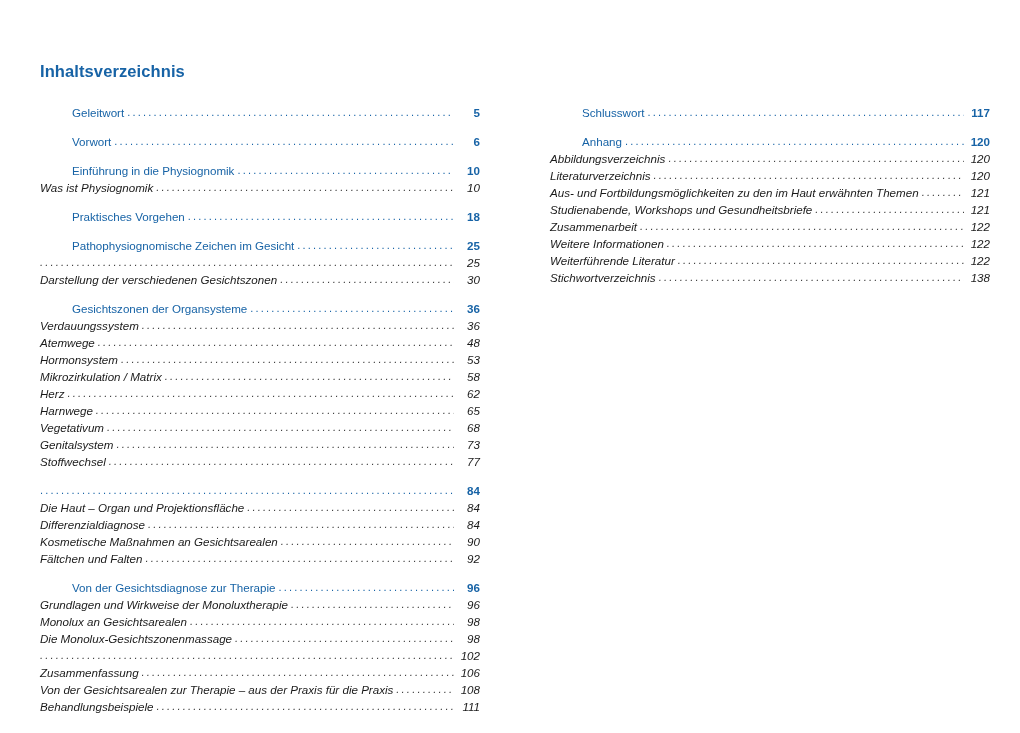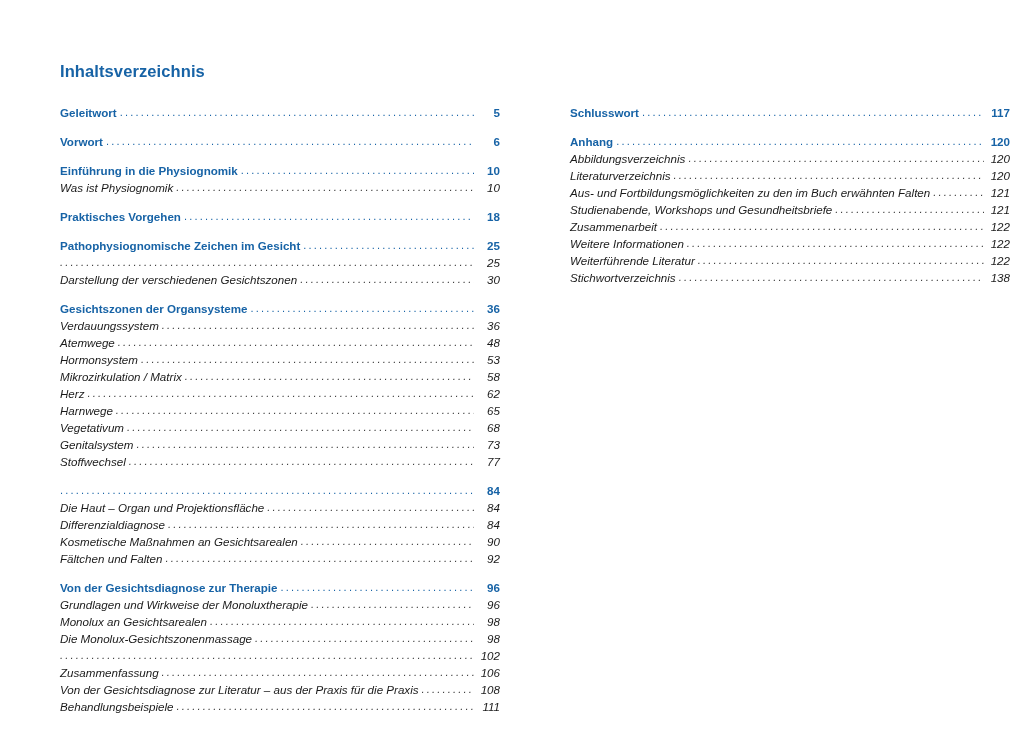--- a/index.html
+++ b/index.html
@@ -12,21 +12,21 @@
     background: #ffffff;
     font-family: "Liberation Sans", sans-serif;
     color: #1a1a1a;
     overflow: hidden;
   }
   .page {
     position: relative;
     width: 984px;
     height: 733px;
     box-sizing: border-box;
-    padding: 62px 40px 0 60px;
+    padding: 62px 40px 0 40px;
   }
   .page-title {
     color: #1763a6;
     font-size: 16.5px;
     font-weight: bold;
     margin: 0 0 26px 0;
     padding-left: 0px;
     letter-spacing: 0.1px;
   }
   .columns {
@@ -64,21 +64,22 @@
   }
   .toc-entry .page-num {
     flex: 0 0 auto;
     text-align: right;
     padding-left: 4px;
     min-width: 22px;
   }
   
   .lvl-head .label {
     color: #1763a6;
-    font-weight: bold;
+    font-weight: normal;
+    margin-left: 32px;
   }
   .lvl-head .page-num {
     color: #1763a6;
     font-weight: bold;
   }
   .lvl-head .dots {
     color: #1763a6;
   }
   .lvl-sub .label,
   .lvl-sub .page-num {
@@ -235,21 +236,21 @@
         <div class="toc-entry lvl-sub sp-1">
           <span class="dots">........................................................................................................................................................................................................</span>
           <span class="page-num">102</span>
         </div>
         <div class="toc-entry lvl-sub sp-1">
           <span class="label">Zusammenfassung</span>
           <span class="dots">........................................................................................................................................................................................................</span>
           <span class="page-num">106</span>
         </div>
         <div class="toc-entry lvl-sub sp-1">
-          <span class="label">Von der Gesichtsdiagnose zur Literatur – aus der Praxis für die Praxis</span>
+          <span class="label">Von der Gesichtsarealen zur Therapie – aus der Praxis für die Praxis</span>
           <span class="dots">........................................................................................................................................................................................................</span>
           <span class="page-num">108</span>
         </div>
         <div class="toc-entry lvl-sub sp-1">
           <span class="label">Behandlungsbeispiele</span>
           <span class="dots">........................................................................................................................................................................................................</span>
           <span class="page-num">111</span>
         </div>
       </div>
     <div class="col col-right">
@@ -267,21 +268,21 @@
           <span class="label">Abbildungsverzeichnis</span>
           <span class="dots">........................................................................................................................................................................................................</span>
           <span class="page-num">120</span>
         </div>
         <div class="toc-entry lvl-sub sp-1">
           <span class="label">Literaturverzeichnis</span>
           <span class="dots">........................................................................................................................................................................................................</span>
           <span class="page-num">120</span>
         </div>
         <div class="toc-entry lvl-sub sp-1">
-          <span class="label">Aus- und Fortbildungsmöglichkeiten zu den im Buch erwähnten Falten</span>
+          <span class="label">Aus- und Fortbildungsmöglichkeiten zu den im Haut erwähnten Themen</span>
           <span class="dots">........................................................................................................................................................................................................</span>
           <span class="page-num">121</span>
         </div>
         <div class="toc-entry lvl-sub sp-1">
           <span class="label">Studienabende, Workshops und Gesundheitsbriefe</span>
           <span class="dots">........................................................................................................................................................................................................</span>
           <span class="page-num">121</span>
         </div>
         <div class="toc-entry lvl-sub sp-1">
           <span class="label">Zusammenarbeit</span>

